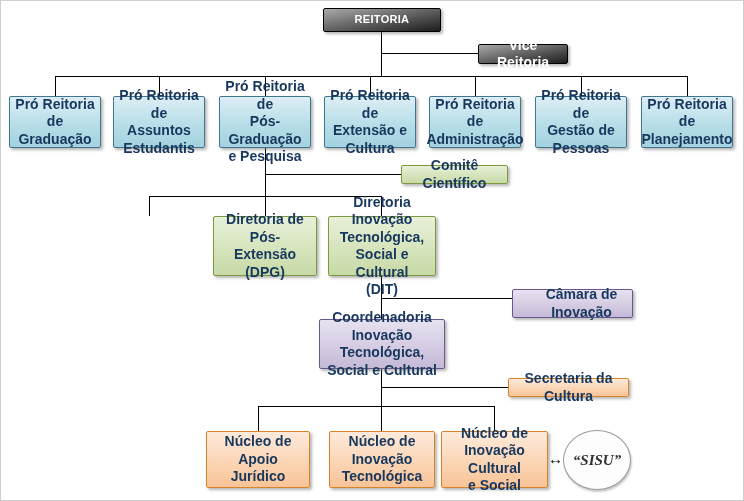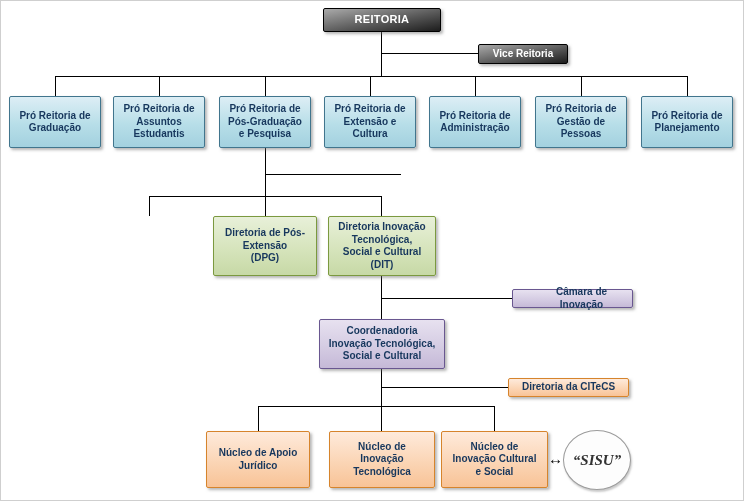--- a/index.html
+++ b/index.html
@@ -6,21 +6,21 @@
   html,body { background:#ffffff; font-family:"Liberation Sans", sans-serif; }
   #canvas {
     position:relative; width:744px; height:501px;
     background:#ffffff; border:1px solid #cfcfcf; overflow:hidden;
   }
   #connectors { position:absolute; left:0; top:0; width:744px; height:501px; }
   #connectors line { stroke:#000; stroke-width:1; shape-rendering:crispEdges; }
 
   .node {
     position:absolute; display:flex; align-items:center; justify-content:center;
-    text-align:center; font-weight:bold; font-size:10px; line-height:1.25;
+    text-align:center; font-weight:bold; font-size:14px; line-height:1.25;
     color:#17375d; white-space:pre-line; border-radius:2px;
     box-shadow:2px 2px 3px rgba(110,110,110,0.5); padding:1px 2px;
   }
   .gray {
     background:linear-gradient(to bottom right,#aaaaaa 0%,#5a5a5a 55%,#1c1c1c 100%);
     border:1px solid #000; color:#ffffff;
   }
   .blue {
     background:linear-gradient(to bottom,#ddeef5 0%,#b7dee8 55%,#a3d1df 100%);
     border:1px solid #41758d;
@@ -45,21 +45,21 @@
   #b1{left:8px} #b2{left:112px} #b3{left:218px} #b4{left:323px}
   #b5{left:428px} #b6{left:534px} #b7{left:640px}
 
   #box-comite { left:400px; top:164px; width:107px; height:19px; }
 
   .dir { top:215px; height:60px; }
   #g1{left:97px;  width:103px}
   #g2{left:212px; width:104px}
   #g3{left:327px; width:108px}
 
-  #box-camara { left:511px; top:288px; width:121px; height:19px;padding-left:20px; }
+  #box-camara { left:511px; top:288px; width:121px; height:29px;padding-left:20px; }
   #box-coord  { left:318px; top:318px; width:126px; height:50px; }
   #box-secretaria { left:507px; top:377px; width:121px; height:19px; }
 
   .nuc { top:430px; height:57px; }
   #o1{left:205px; width:104px}
   #o2{left:328px; width:106px}
   #o3{left:440px; width:107px}
 
   #sisu {
     left:562px; top:429px; width:68px; height:60px; border-radius:50%;
@@ -119,35 +119,36 @@
 Extensão e
 Cultura</div>
   <div class="node blue" id="b5">Pró Reitoria de
 Administração</div>
   <div class="node blue" id="b6">Pró Reitoria de
 Gestão de
 Pessoas</div>
   <div class="node blue" id="b7">Pró Reitoria de
 Planejamento</div>
 
+  <div class="node green" id="box-comite">Comitê Científico</div>
 
   <div class="node green dir" id="g2">Diretoria de Pós-
 Extensão
 (DPG)</div>
   <div class="node green dir" id="g3">Diretoria Inovação
 Tecnológica,
 Social e Cultural
 (DIT)</div>
 
   <div class="node purple" id="box-camara">Câmara de Inovação</div>
   <div class="node purple" id="box-coord">Coordenadoria
 Inovação Tecnológica,
 Social e Cultural</div>
 
-  <div class="node orange" id="box-secretaria">Diretoria da CITeCS</div>
+  <div class="node orange" id="box-secretaria">Secretaria da Cultura</div>
 
   <div class="node orange nuc" id="o1">Núcleo de Apoio
 Jurídico</div>
   <div class="node orange nuc" id="o2">Núcleo de
 Inovação
 Tecnológica</div>
   <div class="node orange nuc" id="o3">Núcleo de
 Inovação Cultural
 e Social</div>
 

